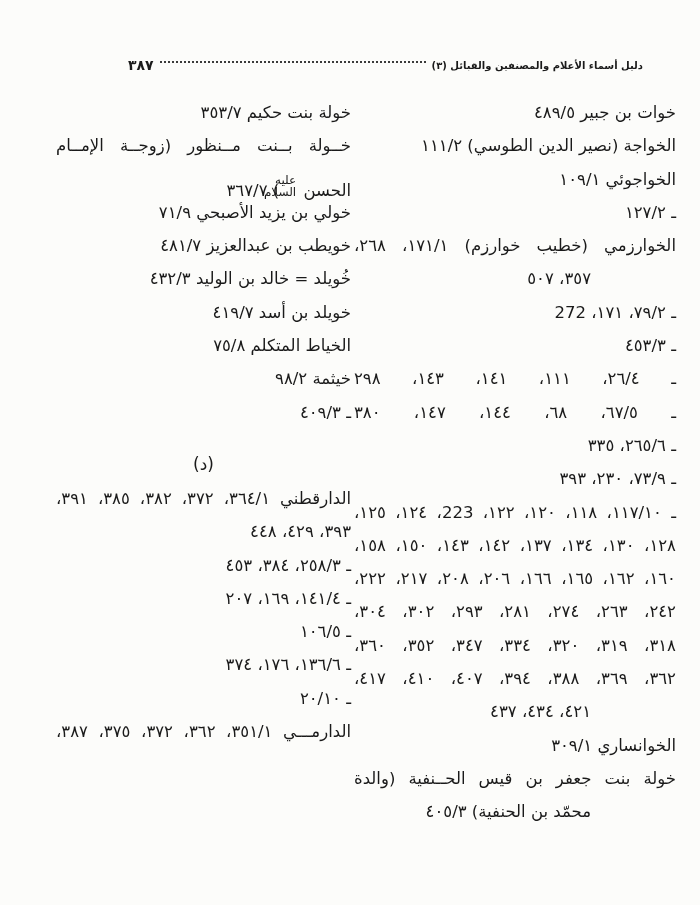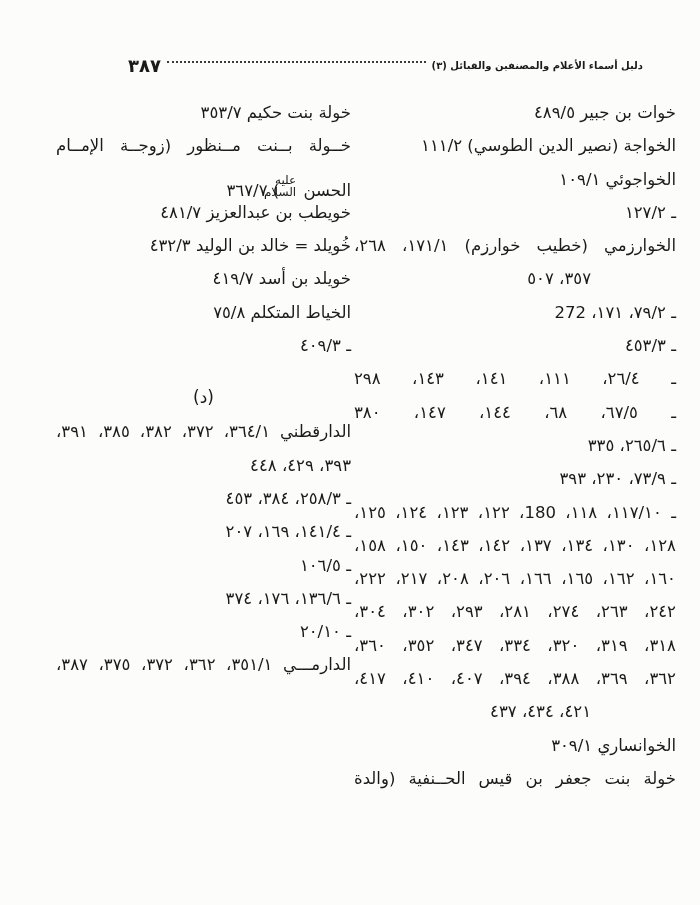--- a/index.html
+++ b/index.html
@@ -33,21 +33,21 @@
   }
   .rh-leader{
     flex:1 1 auto;
     border-bottom:2px dotted #3a3a3a;
     height:1px;
     margin:0 6px 7px 6px;
     min-width:20px;
   }
   .rh-page{
     font-weight:bold;
-    font-size:18px;
+    font-size:14px;
     white-space:nowrap;
     text-align:right;
   }
   
   .col{
     position:absolute;
     top:96px;
     direction:rtl;
   }
   .col-right{ right:24px;  width:322px; }
@@ -104,41 +104,44 @@
     <div class="line r">الخواجوئي ١٠٩/١</div>
     <div class="line r">ـ ١٢٧/٢</div>
     <div class="line j">الخوارزمي (خطيب خوارزم) ١٧١/١، ٢٦٨،</div>
     <div class="line ri">٣٥٧، ٥٠٧</div>
     <div class="line r">ـ ٧٩/٢، ١٧١، 272</div>
     <div class="line r">ـ ٤٥٣/٣</div>
     <div class="line j">ـ ٢٦/٤، ١١١، ١٤١، ١٤٣، ٢٩٨</div>
     <div class="line j">ـ ٦٧/٥، ٦٨، ١٤٤، ١٤٧، ٣٨٠</div>
     <div class="line r">ـ ٢٦٥/٦، ٣٣٥</div>
     <div class="line r">ـ ٧٣/٩، ٢٣٠، ٣٩٣</div>
-    <div class="line j">ـ ١١٧/١٠، ١١٨، 180، ١٢٢، ١٢٣، ١٢٤، ١٢٥،</div>
+    <div class="line j">ـ ١١٧/١٠، ١١٨، ١٢٠، ١٢٢، 223، ١٢٤، ١٢٥،</div>
     <div class="line j">١٢٨، ١٣٠، ١٣٤، ١٣٧، ١٤٢، ١٤٣، ١٥٠، ١٥٨،</div>
     <div class="line j">١٦٠، ١٦٢، ١٦٥، ١٦٦، ٢٠٦، ٢٠٨، ٢١٧، ٢٢٢،</div>
     <div class="line j">٢٤٢، ٢٦٣، ٢٧٤، ٢٨١، ٢٩٣، ٣٠٢، ٣٠٤،</div>
     <div class="line j">٣١٨، ٣١٩، ٣٢٠، ٣٣٤، ٣٤٧، ٣٥٢، ٣٦٠،</div>
     <div class="line j">٣٦٢، ٣٦٩، ٣٨٨، ٣٩٤، ٤٠٧، ٤١٠، ٤١٧،</div>
     <div class="line ri">٤٢١، ٤٣٤، ٤٣٧</div>
     <div class="line r">الخوانساري ٣٠٩/١</div>
     <div class="line j">خولة بنت جعفر بن قيس الحــنفية (والدة</div>
+    <div class="line ri">محمّد بن الحنفية) ٤٠٥/٣</div>
   </div>
 
   <div class="col col-left">
     <div class="line r">خولة بنت حكيم ٣٥٣/٧</div>
     <div class="line j">خــولة بــنت مــنظور (زوجــة الإمــام</div>
     <div class="line r">
       <span>الحسن </span><span class="honorific">عليه السلام</span><span>) ٣٦٧/٧</span>
     </div>
+    <div class="line r">خولي بن يزيد الأصبحي ٧١/٩</div>
     <div class="line r">خويطب بن عبدالعزيز ٤٨١/٧</div>
     <div class="line r">خُويلد = خالد بن الوليد ٤٣٢/٣</div>
     <div class="line r">خويلد بن أسد ٤١٩/٧</div>
     <div class="line r">الخياط المتكلم ٧٥/٨</div>
+    <div class="line r">خيثمة ٩٨/٢</div>
     <div class="line r">ـ ٤٠٩/٣</div>
 
     <div class="section-heading">(د)</div>
 
     <div class="line j">الدارقطني ٣٦٤/١، ٣٧٢، ٣٨٢، ٣٨٥، ٣٩١،</div>
     <div class="line r">٣٩٣، ٤٢٩، ٤٤٨</div>
     <div class="line r">ـ ٢٥٨/٣، ٣٨٤، ٤٥٣</div>
     <div class="line r">ـ ١٤١/٤، ١٦٩، ٢٠٧</div>
     <div class="line r">ـ ١٠٦/٥</div>
     <div class="line r">ـ ١٣٦/٦، ١٧٦، ٣٧٤</div>

